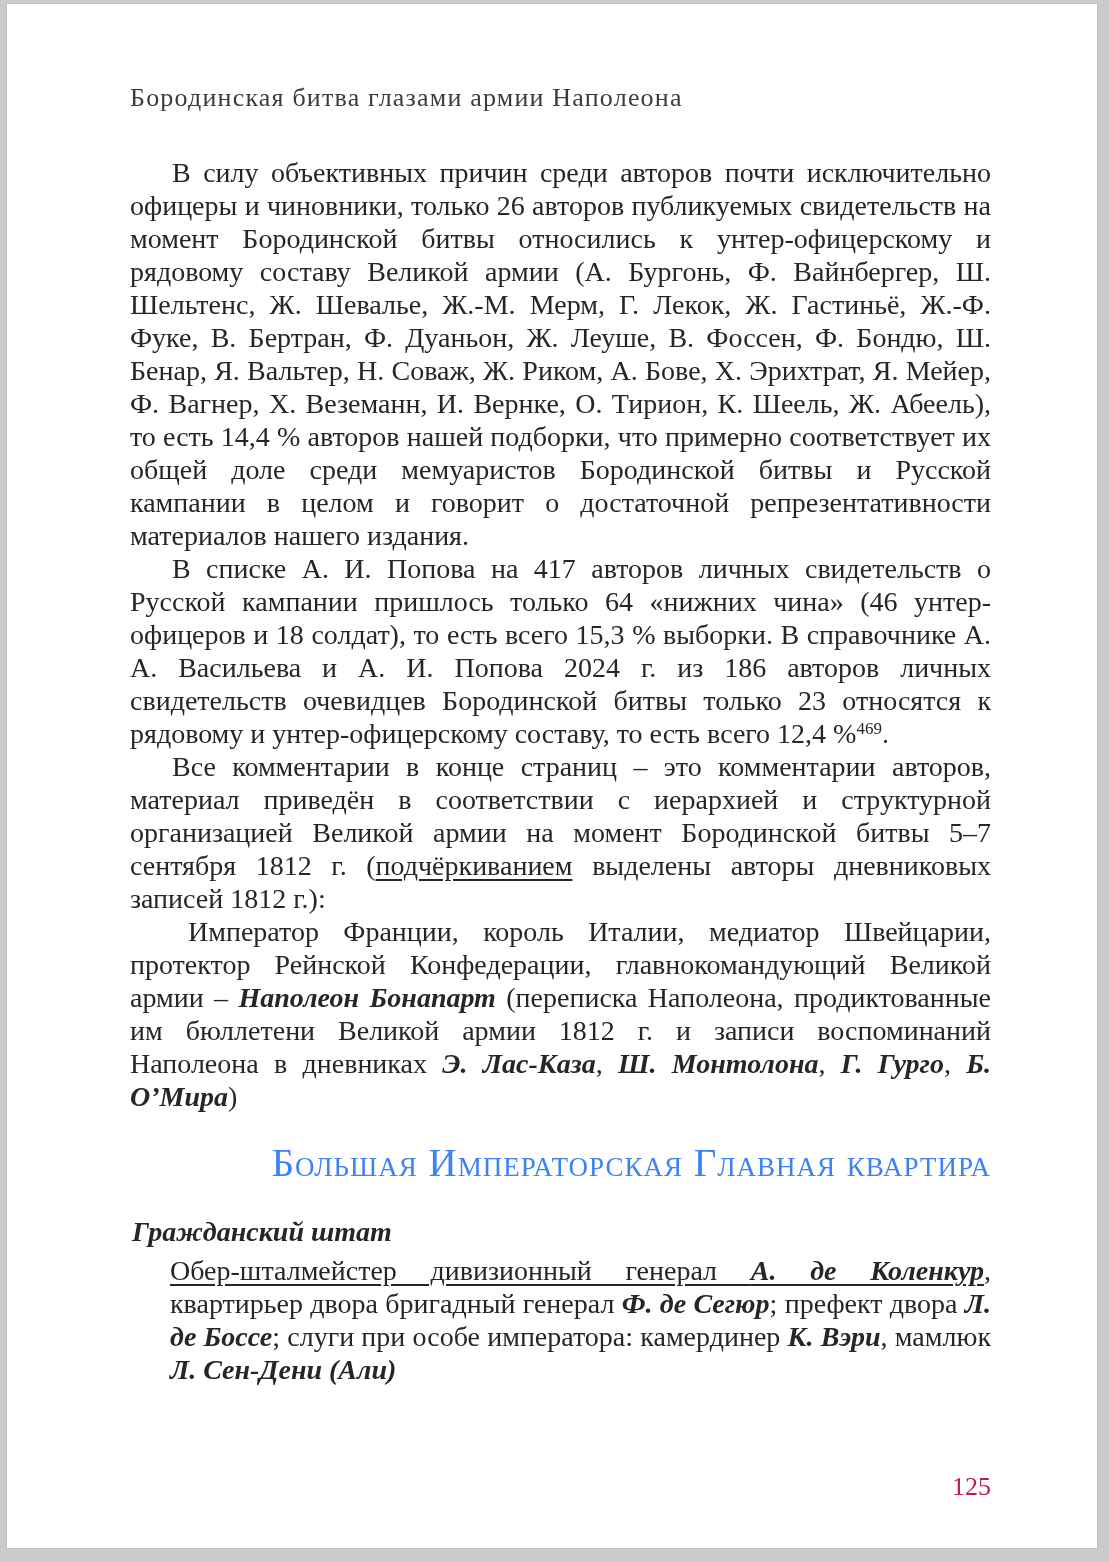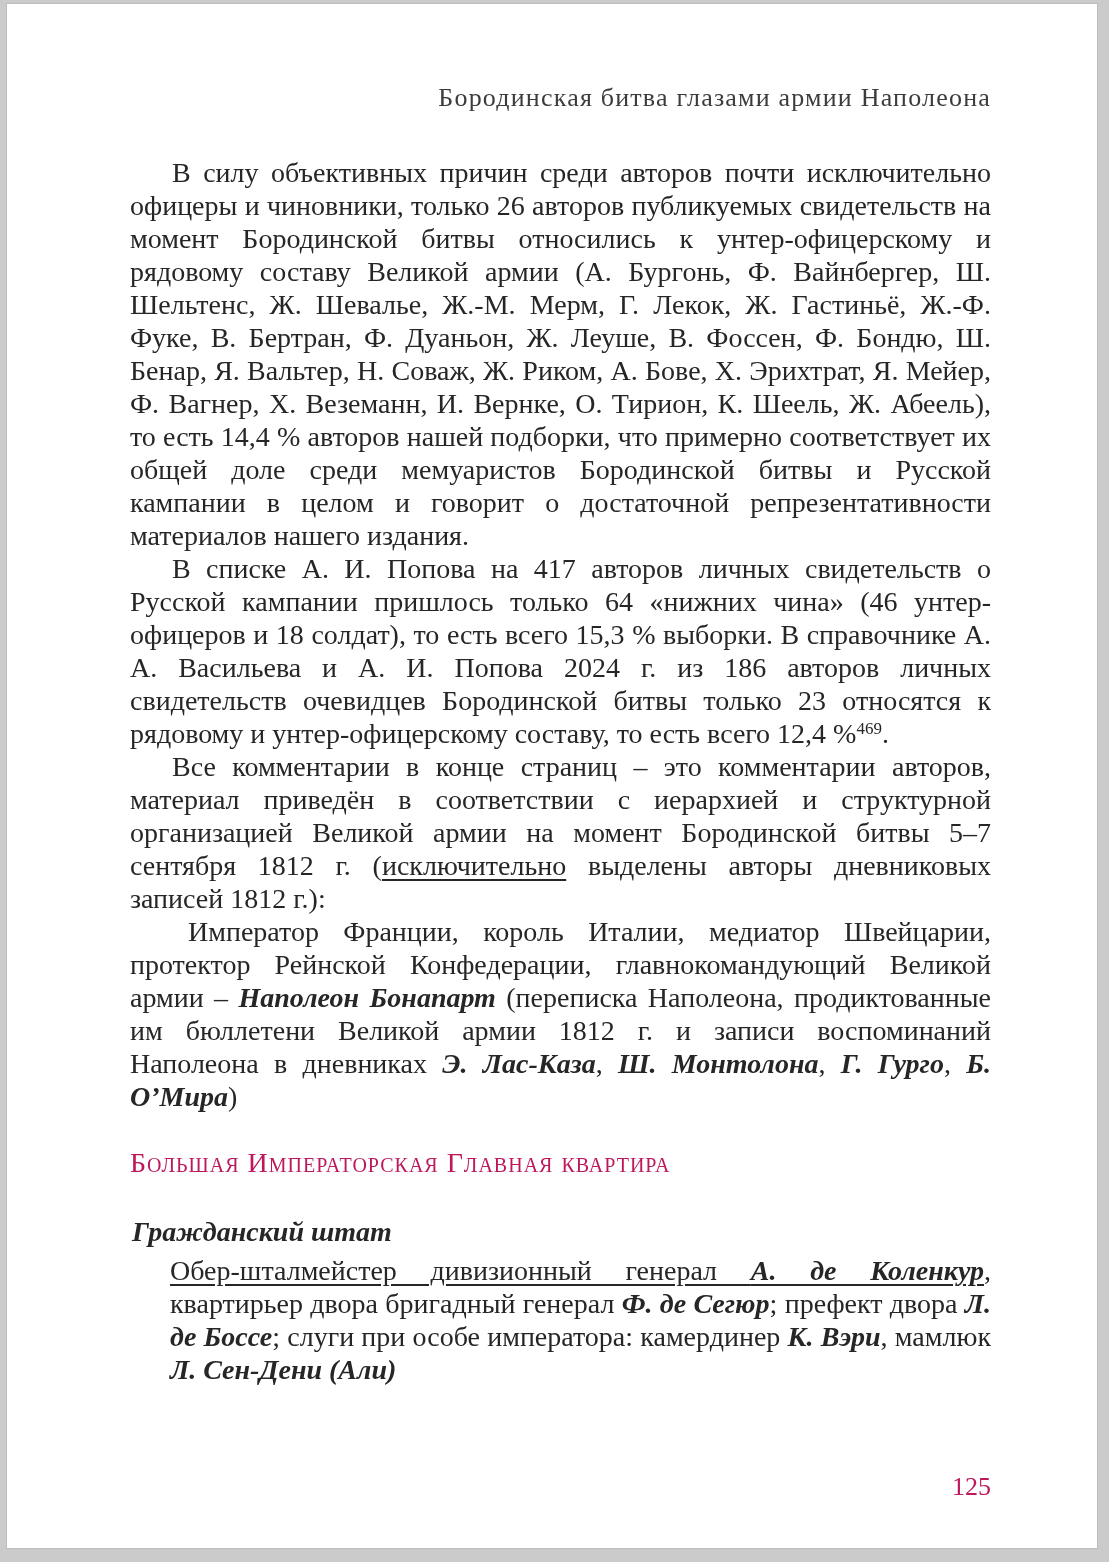--- a/index.html
+++ b/index.html
@@ -20,21 +20,21 @@
   .content {
     position: relative;
     margin-left: 123px;
     width: 861px;
     color: #262626;
     font-size: 28px;
     line-height: 33px;
   }
   .running-head {
     margin-top: 79px;
-    text-align: right;
+    text-align: left;
     font-size: 26px;
     line-height: 30px;
     letter-spacing: 1.2px;
     color: #3c3c3c;
   }
   p.body {
     text-align: justify;
     text-indent: 42px;
     hyphens: auto;
     -webkit-hyphens: auto;
@@ -44,26 +44,26 @@
   sup.fn {
     font-size: 17px;
     line-height: 0;
     vertical-align: 9px;
   }
   .u { text-decoration: underline; text-underline-offset: 4px; text-decoration-thickness: 1.5px; }
   .bi { font-weight: bold; font-style: italic; }
   .section-heading {
     margin-top: 32px;
     margin-bottom: 34px;
-    text-align: left;
+    text-align: right;
     font-variant: small-caps;
-    font-size: 28px;
+    font-size: 39px;
     line-height: 36px;
     letter-spacing: 1px;
-    color: #be185d;
+    color: #3b82f6;
   }
   .subheading {
     font-style: italic;
     font-size: 28px;
     line-height: 33px;
     margin: 0 0 6px 2px;
     text-indent: 0;
     font-weight: bold;
   }
   .subheading.second { margin-top: 16px; }
@@ -89,21 +89,21 @@
 
 <div class="page">
   <div class="content">
 
     <div class="running-head">Бородинская битва глазами армии Наполеона</div>
 
     <p class="body first">В силу объективных причин среди авторов почти исключительно офицеры и чиновники, только 26 авторов публикуемых свидетельств на момент Бородинской битвы относились к унтер-офицерскому и рядовому составу Великой армии (А. Бургонь, Ф. Вайнбергер, Ш. Шельтенс, Ж. Шевалье, Ж.-М. Мерм, Г. Лекок, Ж. Гастиньё, Ж.-Ф. Фуке, В. Бертран, Ф. Дуаньон, Ж. Леуше, В. Фоссен, Ф. Бондю, Ш. Бенар, Я. Вальтер, Н. Соваж, Ж. Риком, А. Бове, Х. Эрихтрат, Я. Мейер, Ф. Вагнер, Х. Веземанн, И. Вернке, О. Тирион, К. Шеель, Ж. Абеель), то есть 14,4 % авторов нашей подборки, что примерно соответствует их общей доле среди мемуаристов Бородинской битвы и Русской кампании в целом и говорит о достаточной репрезентативности материалов нашего издания.</p>
 
     <p class="body"><span>В списке А. И. Попова на 417 авторов личных свидетельств о Русской кампании пришлось только 64 «нижних чина» (46 унтер-офицеров и 18 солдат), то есть всего 15,3 % выборки. В справочнике А. А. Васильева и А. И. Попова 2024 г. из 186 авторов личных свидетельств очевидцев Бородинской битвы только 23 относятся к рядовому и унтер-офицерскому составу, то есть всего 12,4 %</span><sup class="fn">469</sup><span>.</span></p>
 
-    <p class="body"><span>Все комментарии в конце страниц – это комментарии авторов, материал приведён в соответствии с иерархией и структурной организацией Великой армии на момент Бородинской битвы 5–7 сентября 1812 г. (</span><span class="u">исключительно</span><span> выделены авторы дневниковых записей 1812 г.):</span></p>
+    <p class="body"><span>Все комментарии в конце страниц – это комментарии авторов, материал приведён в соответствии с иерархией и структурной организацией Великой армии на момент Бородинской битвы 5–7 сентября 1812 г. (</span><span class="u">подчёркиванием</span><span> выделены авторы дневниковых записей 1812 г.):</span></p>
 
     <p class="body roster-intro"><span>Император Франции, король Италии, медиатор Швейцарии, протектор Рейнской Конфедерации, главнокомандующий Великой армии – </span><span class="bi">Наполеон Бонапарт</span><span> (переписка Наполеона, продиктованные им бюллетени Великой армии 1812 г. и записи воспоминаний Наполеона в дневниках </span><span class="bi">Э. Лас-Каза</span><span>, </span><span class="bi">Ш. Монтолона</span><span>, </span><span class="bi">Г. Гурго</span><span>, </span><span class="bi">Б. О’Мира</span><span>)</span></p>
 
     <div class="section-heading">Большая Императорская Главная квартира</div>
 
     <div class="subheading">Гражданский штат</div>
 
     <div class="entry"><span class="u"><span>Обер-шталмейстер дивизионный генерал </span><span class="bi">А. де Коленкур</span></span><span>, квартирьер двора бригадный генерал </span><span class="bi">Ф. де Сегюр</span><span>; префект двора </span><span class="bi">Л. де Боссе</span><span>; слуги при особе императора: камердинер </span><span class="bi">К. Вэри</span><span>, мамлюк </span><span class="bi">Л. Сен-Дени (Али)</span></div>
 
 

